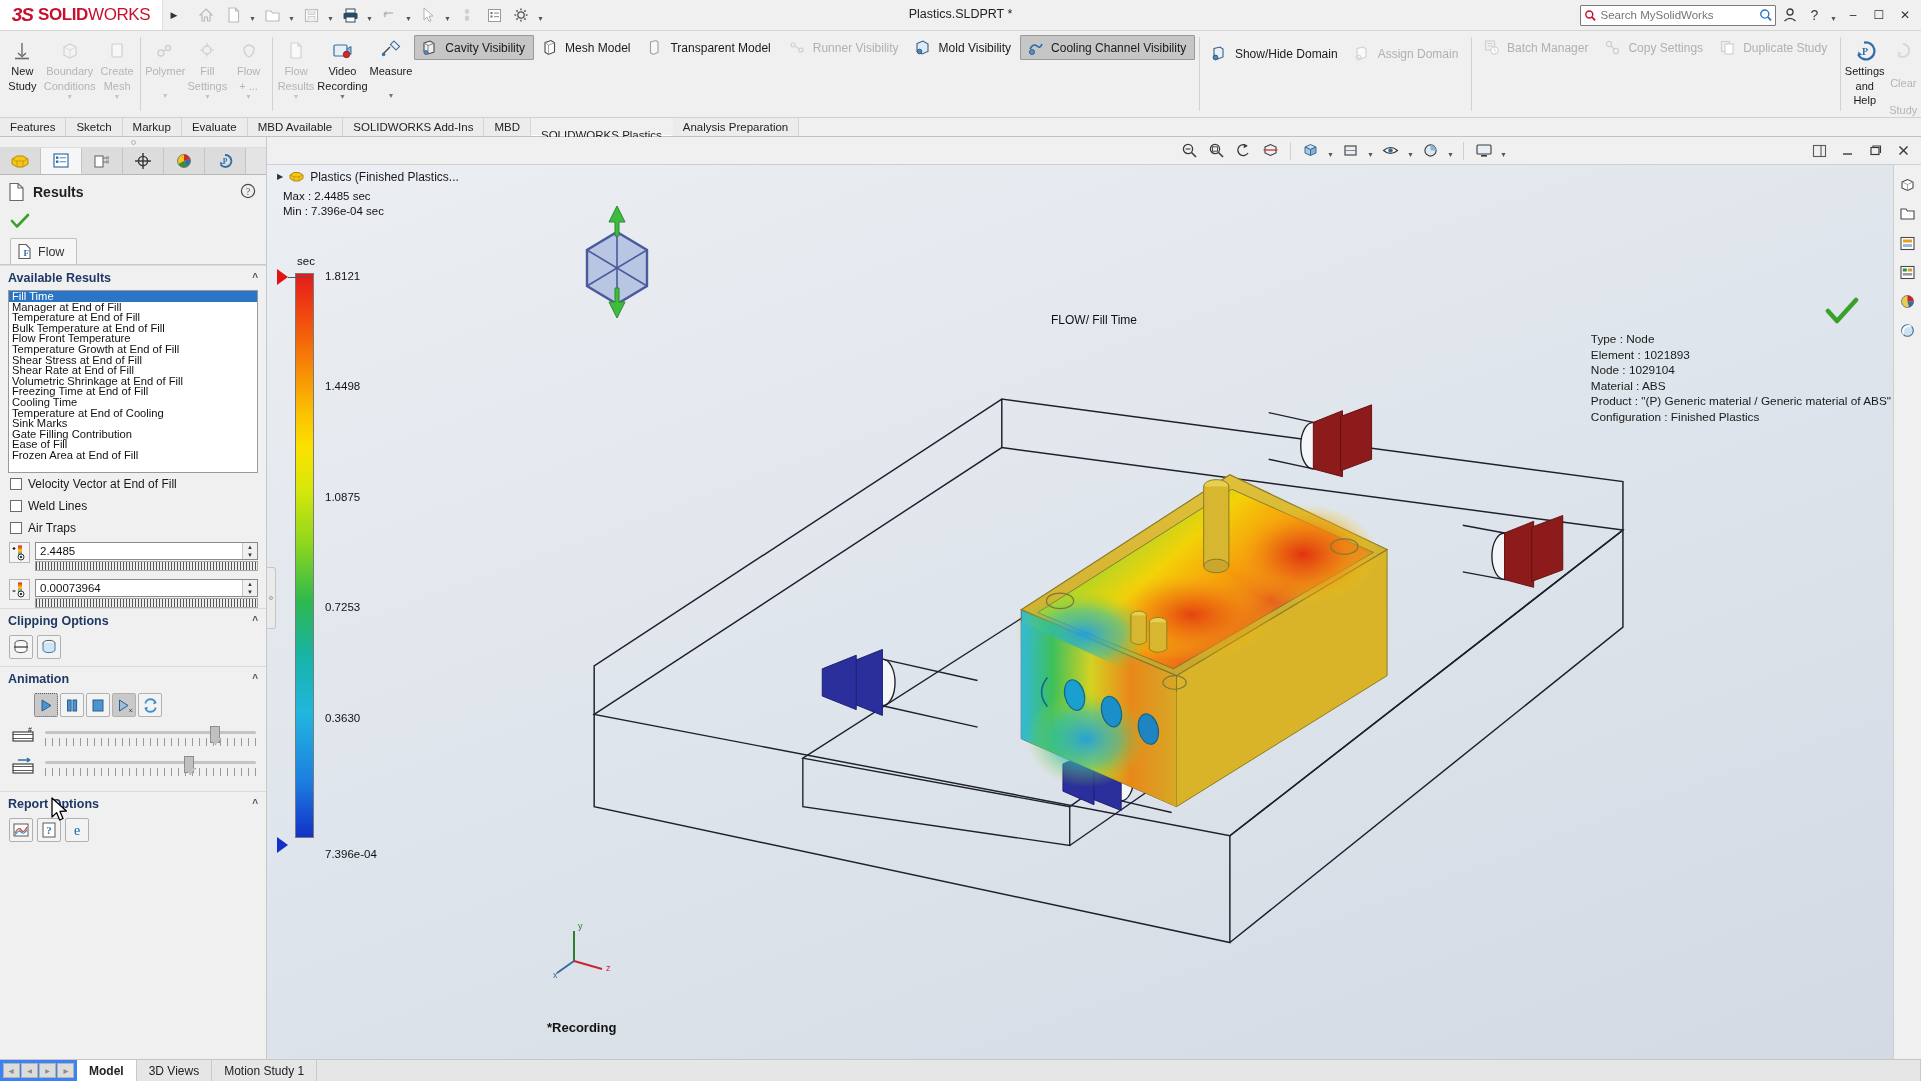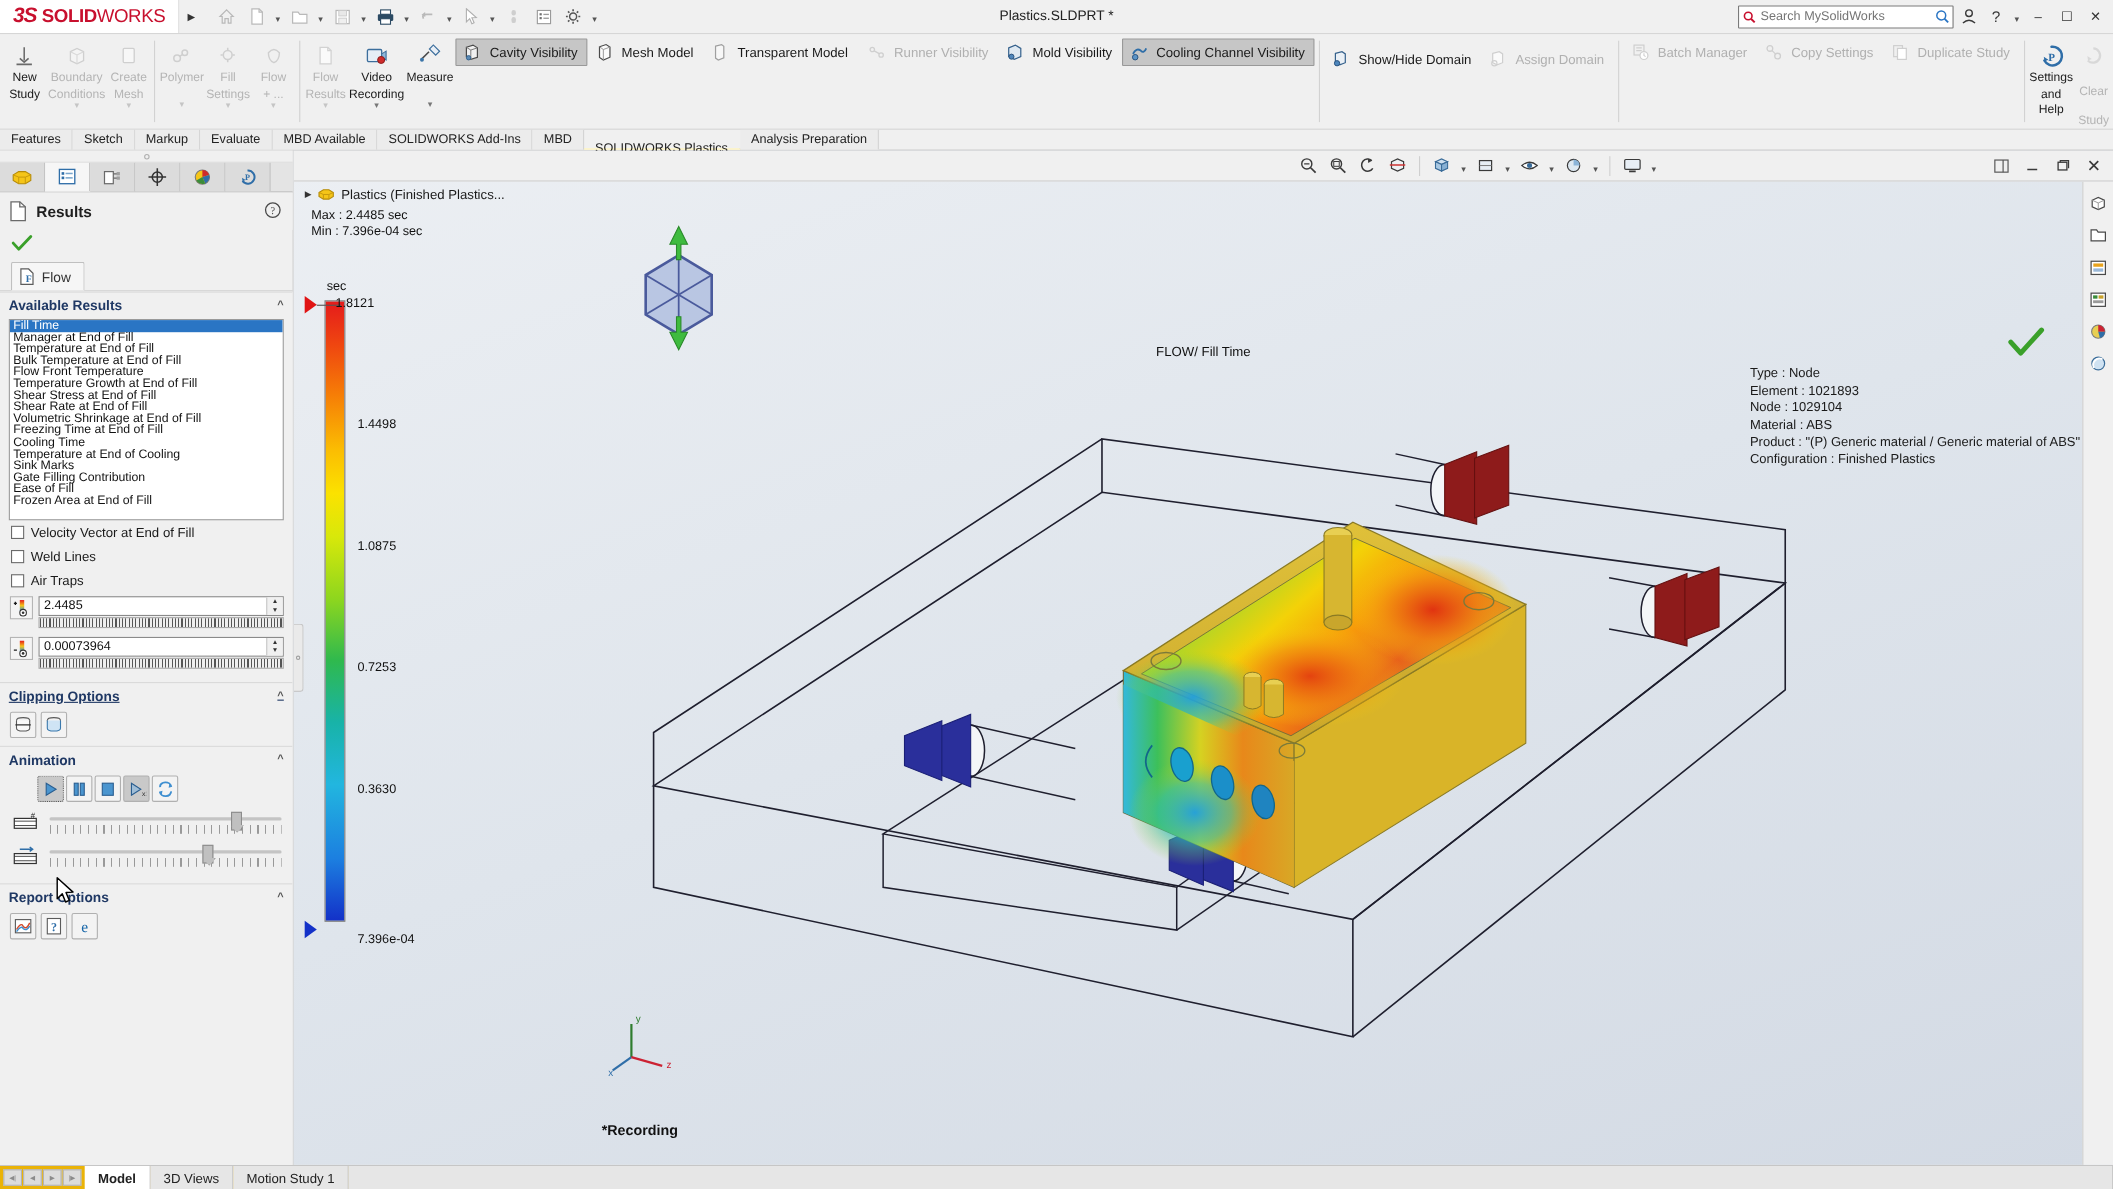--- a/index.html
+++ b/index.html
@@ -194,21 +194,21 @@
     align-items: center; padding-top: 8px; gap: 5px; z-index: 8;}
   .rail-btn { width: 24px; height: 24px; display: flex; align-items: center; justify-content: center;
     border: 1px solid transparent; border-radius: 2px;}
   .vsplit { position: absolute; left: 0; top: 0; bottom: 0; width: 9px; z-index: 7;
     display: flex; align-items: center; justify-content: center; }
   .vsplit-tab { width: 9px; height: 62px; background: #eaeaea; border: 1px solid #c6c6c6;
     border-left: none; border-radius: 0 3px 3px 0; display: flex; align-items: center; justify-content: center;}
   .vsplit-dot { width: 4px; height: 4px; border: 1px solid #a0a0a0; border-radius: 50%;}
 
   
-  .bottombar { height: 22px; background: #eab308; border-top: 1px solid #c6c6c6;
+  .bottombar { height: 22px; background: #3b82f6; border-top: 1px solid #c6c6c6;
     display: flex; align-items: stretch; flex: none; font-size: 12px;}
   .navbtns { display: flex; align-items: center; padding: 0 3px; gap: 1px;}
   .navb { width: 17px; height: 15px; border: 1px solid #b2b2b2; background: #dcdcdc;
     display: flex; align-items: center; justify-content: center; font-size: 6px; color: #8b8b8b;}
   .btab { padding: 0 12px; display: flex; align-items: center; border-right: 1px solid #c9c9c9;
     color: #222; background: #e6e6e6;}
   .btab.sel { background: #fff; font-weight: bold; }
   .bfill { flex: 1; background: #e6e6e6; border-right: 1px solid #c9c9c9;}
   .statusbar { height: 23px; background: #f0f0f0; border-top: 1px solid #d2d2d2;
     display: flex; align-items: center; flex: none; font-size: 11.5px; color: #333; padding: 0 6px;}
@@ -787,21 +787,21 @@
               <input readonly="" value="0.00073964" style="">
               <div class="spin-arrows">
                 <div>▲</div>
                 <div>▼</div>
               </div>
             </div>
             <div class="tickbar"></div>
           </div>
         </div>
 
-        <div class="sec-head" style="margin-top:12px;text-decoration:underline;">
+        <div class="sec-head" style="">
           <span>Clipping Options</span>
           <span class="chev">^</span>
         </div>
         <div class="icon-row">
           <div class="ibtn">
             <svg width="18" height="18" viewBox="0 0 18 18">
                 <ellipse cx="9" cy="5" rx="6" ry="2.6" fill="#f2f2f2" stroke="#5a5a5a" stroke-width="1"></ellipse>
                 <path d="M3 5 V12 A6 2.6 0 0 0 15 12 V5" fill="#fafafa" stroke="#5a5a5a" stroke-width="1"></path>
                 <line x1="2" y1="9" x2="16" y2="9" stroke="#333" stroke-width="1.2"></line>
               </svg>
@@ -1026,21 +1026,21 @@
       <div class="legend-block">
         <div class="legend-minmax">Max : 2.4485 sec</div>
         <div class="legend-minmax">Min : 7.396e-04 sec</div>
       </div>
 
       <div class="lgd">
         <div class="lgd-unit">sec</div>
         <div class="lgd-bar"></div>
         <div class="lgd-ptr" style="left:0px; top:44px;"></div>
         <div class="lgd-leader" style="left:11px; top:52px; width:22px;"></div>
-        <div class="lgd-tick" style="top:45px; left:28px;">1.8121</div>
+        <div class="lgd-tick" style="top:45px; left:48px;">1.8121</div>
         <div class="lgd-tick" style="top:155px;">1.4498</div>
         <div class="lgd-tick" style="top:266px;">1.0875</div>
         <div class="lgd-tick" style="top:376px;">0.7253</div>
         <div class="lgd-tick" style="top:487px;">0.3630</div>
         <div class="lgd-tick" style="top:623px;">7.396e-04</div>
         <div class="lgd-ptr blue" style="left:0px; top:612px;"></div>
       </div>
 
       <svg style="position:absolute; left:290px; top:55px; z-index:6;" width="120" height="130" viewBox="0 0 120 130">
         <polygon points="60,40 90,58 90,94 60,112 30,94 30,58" fill="#aab9dd" fill-opacity="0.75" stroke="#4a5a9c" stroke-width="2.4"></polygon>

